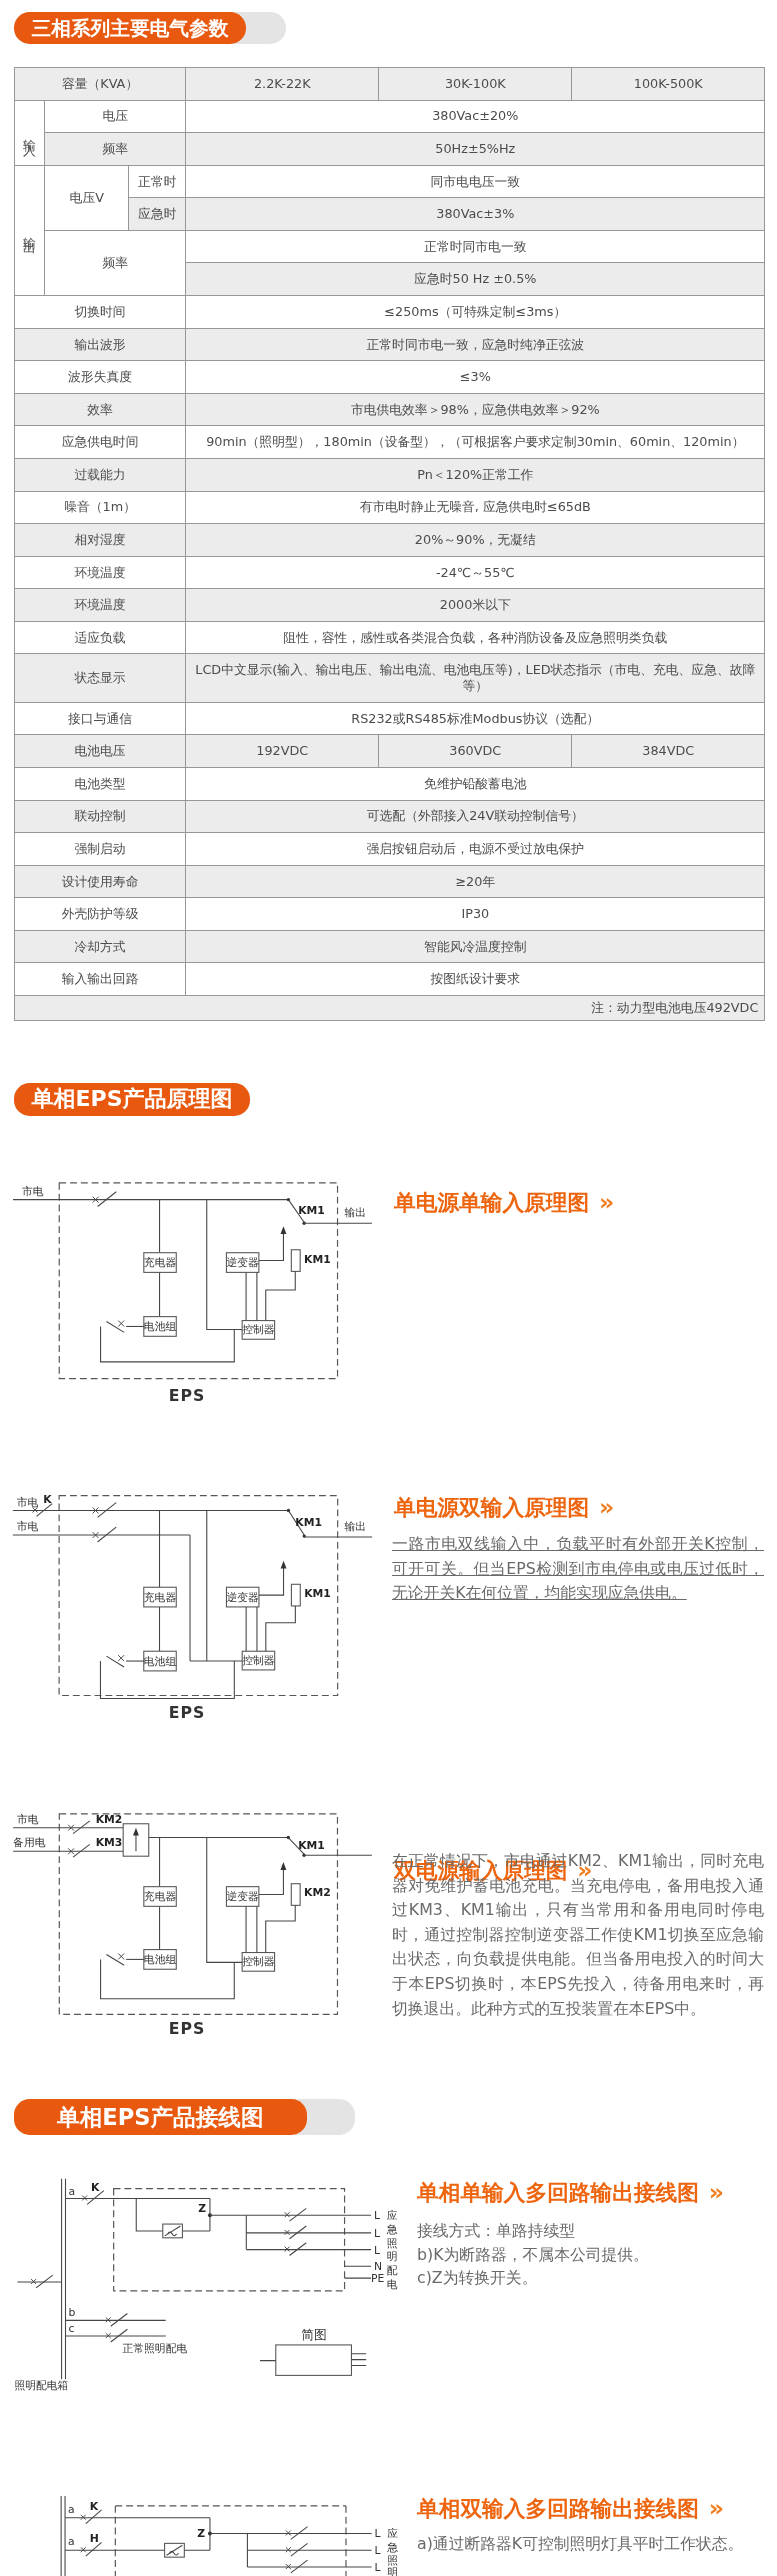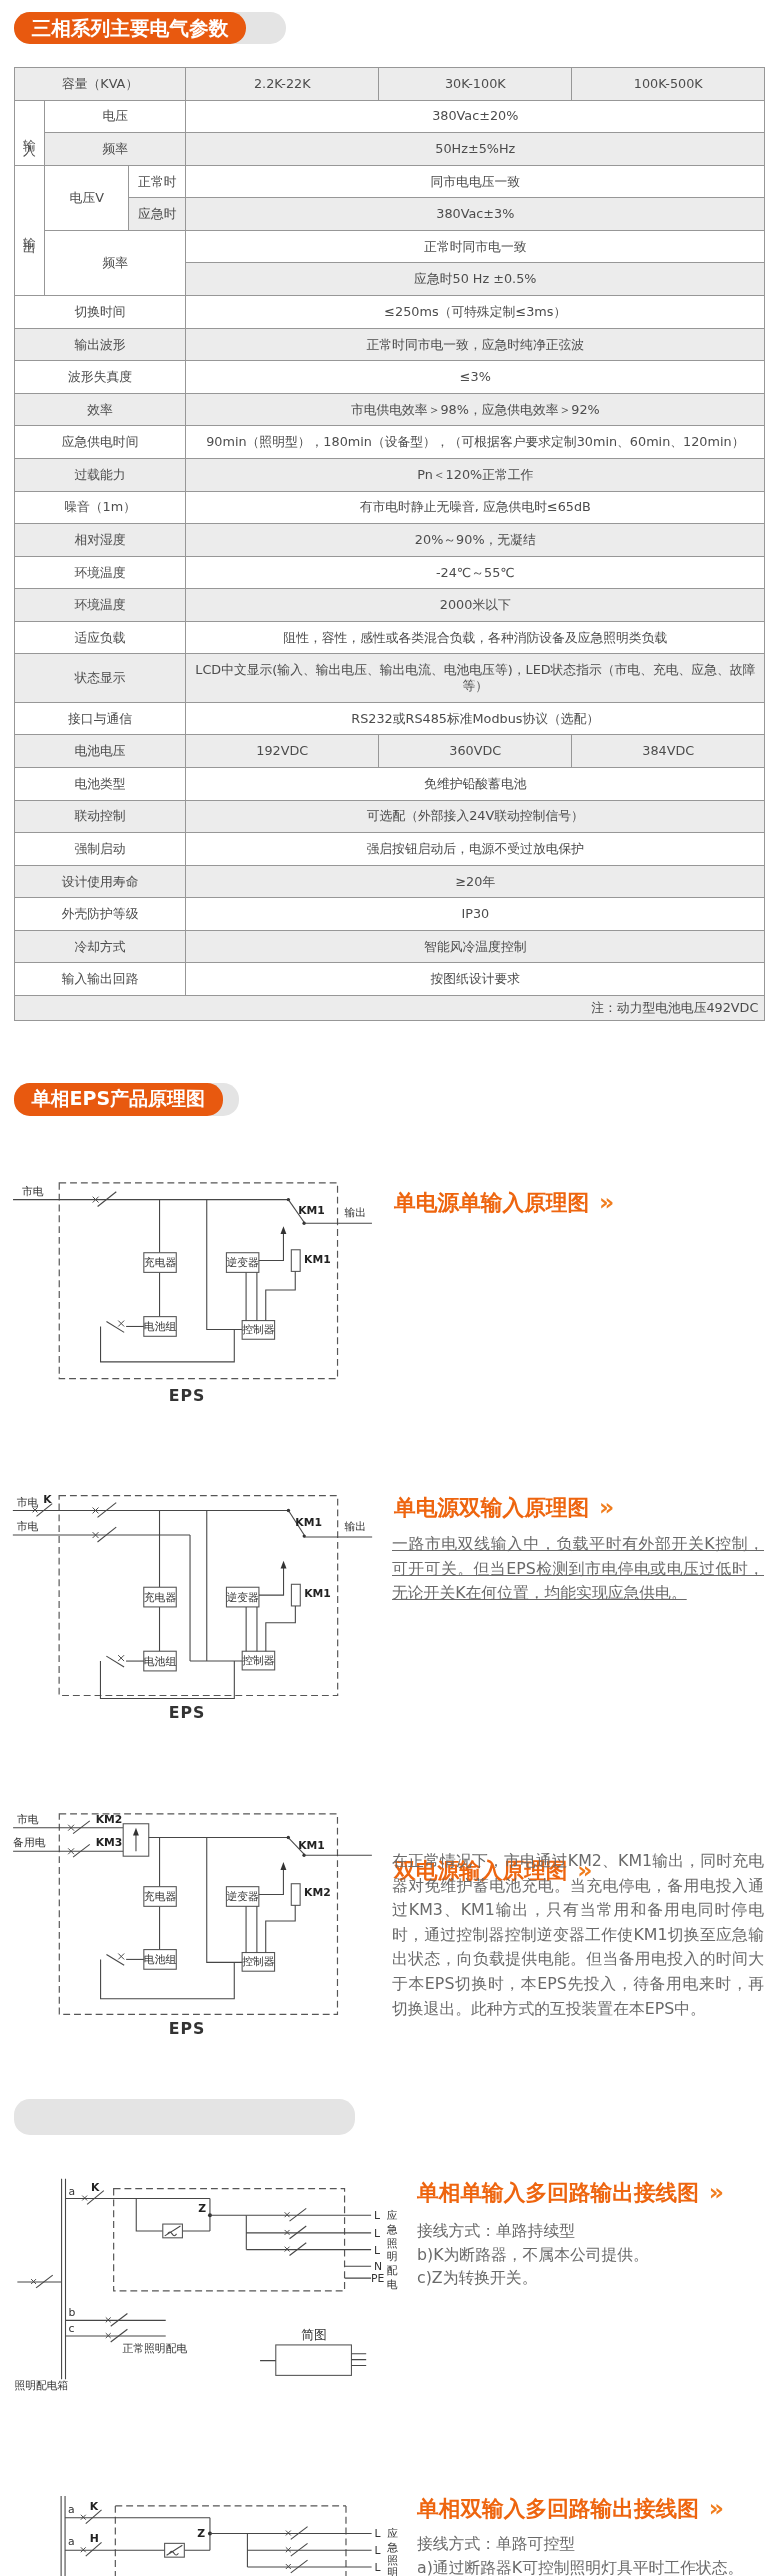--- a/index.html
+++ b/index.html
@@ -181,21 +181,21 @@
           <td colspan="3">输入输出回路</td>
           <td colspan="3">按图纸设计要求</td>
         </tr>
       <tr>
           <td colspan="6" class="note-cell">注：动力型电池电压492VDC</td>
         </tr>
     </tbody>
   </table>
 
   <div class="pill-tail" style="left:13.8px;top:1083px;width:225px;height:32.5px;"></div>
-  <div class="pill" style="left:13.8px;top:1083px;height:32.5px;min-width:190px;font-size:19px;">
+  <div class="pill" style="left:13.8px;top:1083px;height:32.5px;min-width:190px;font-size:22px;">
     <span>单相EPS产品原理图</span>
   </div>
 
   <svg class="diag" style="left:0;top:1177px;" width="384" height="236" viewBox="0 0 390 240">
     <rect x="60" y="6" width="283" height="199" class="dash"></rect>
     <text x="22" y="18" class="dt">市电</text>
     <path class="ln" d="M13,23 H293"></path>
     <path class="xm" d="M94,20 l6,6 M94,26 l6,-6"></path>
     <path class="ln" d="M99,30 L118,15"></path>
     <circle cx="293" cy="23" r="1.7" class="dot"></circle>
@@ -319,20 +319,23 @@
     <text x="309" y="88" class="kt">KM2</text>
     <path class="ln" d="M300,97 V113 H270 V145"></path>
     <text x="190" y="228" class="et" text-anchor="middle">EPS</text>
   </svg>
   <div class="sec-title" style="left:394px;top:1811px;margin-top:45px;">
     <span>双电源输入原理图</span><span class="chev">»</span>
   </div>
   <div class="desc" style="left:392px;top:1849px;width:372px;">在正常情况下，市电通过KM2、KM1输出，同时充电器对免维护蓄电池充电。当充电停电，备用电投入通过KM3、KM1输出，只有当常用和备用电同时停电时，通过控制器控制逆变器工作使KM1切换至应急输出状态，向负载提供电能。但当备用电投入的时间大于本EPS切换时，本EPS先投入，待备用电来时，再切换退出。此种方式的互投装置在本EPS中。</div>
 
   <div class="pill-tail" style="left:13.8px;top:2099px;width:341px;height:36px;"></div>
+  <div class="pill" style="left:13.8px;top:2099px;height:36px;min-width:293px;font-size:22.6px;">
+    <span>单相EPS产品接线图</span>
+  </div>
 
   <svg class="diag" style="left:0;top:2171px;" width="414" height="226" viewBox="0 0 420 230">
     <path class="ln" d="M62,8 V212 M66,8 V212"></path>
     <text x="14" y="222" class="dt">照明配电箱</text>
     <path class="ln" d="M17,113 H62"></path>
     <path class="xm" d="M31,110 l5,5 M31,115 l5,-5"></path>
     <path class="ln" d="M36,119 L53,106"></path>
     <rect x="115" y="18" width="235" height="104" class="dash"></rect>
     <text x="69" y="24" class="st">a</text>
     <text x="92" y="20" class="kt">K</text>
@@ -423,18 +426,17 @@
     <text x="380" y="81" class="st">L</text>
     <text x="393" y="47" class="vc">应</text>
     <text x="393" y="61" class="vc">急</text>
     <text x="393" y="74" class="vc">照</text>
     <text x="393" y="86" class="vc">明</text>
   </svg>
   <div class="sec-title" style="left:417px;top:2494px;">
     <span>单相双输入多回路输出接线图</span><span class="chev">»</span>
   </div>
   <div class="desc" style="left:417px;top:2532px;width:350px;">
-    <div class="dline">接线方式：单路可控型</div>
     <div class="dline">a)通过断路器K可控制照明灯具平时工作状态。</div>
   </div>
 
 </div>
 
 
 </body></html>

